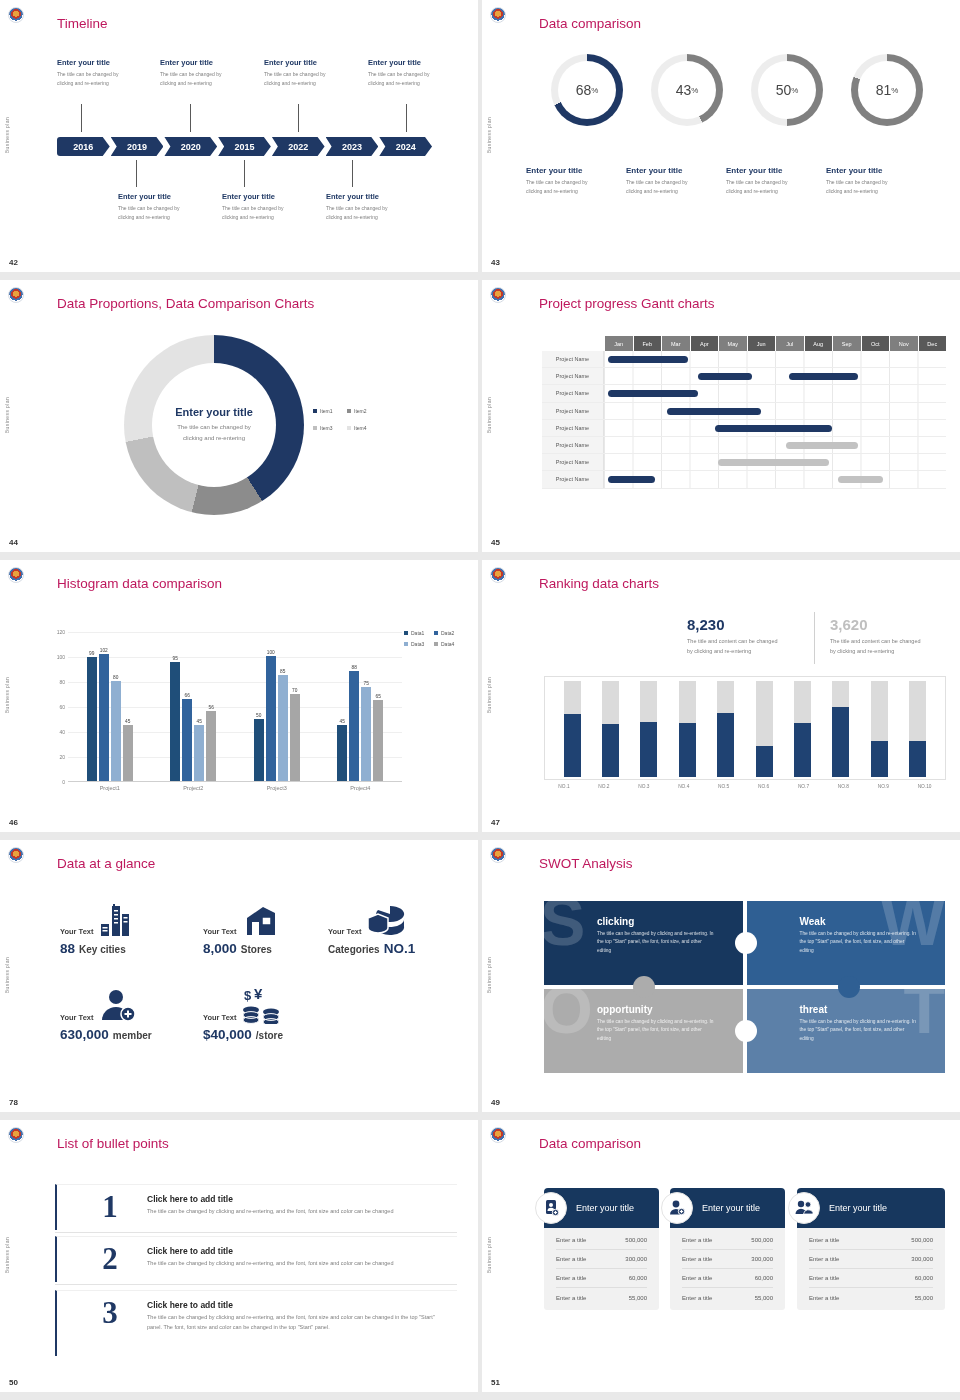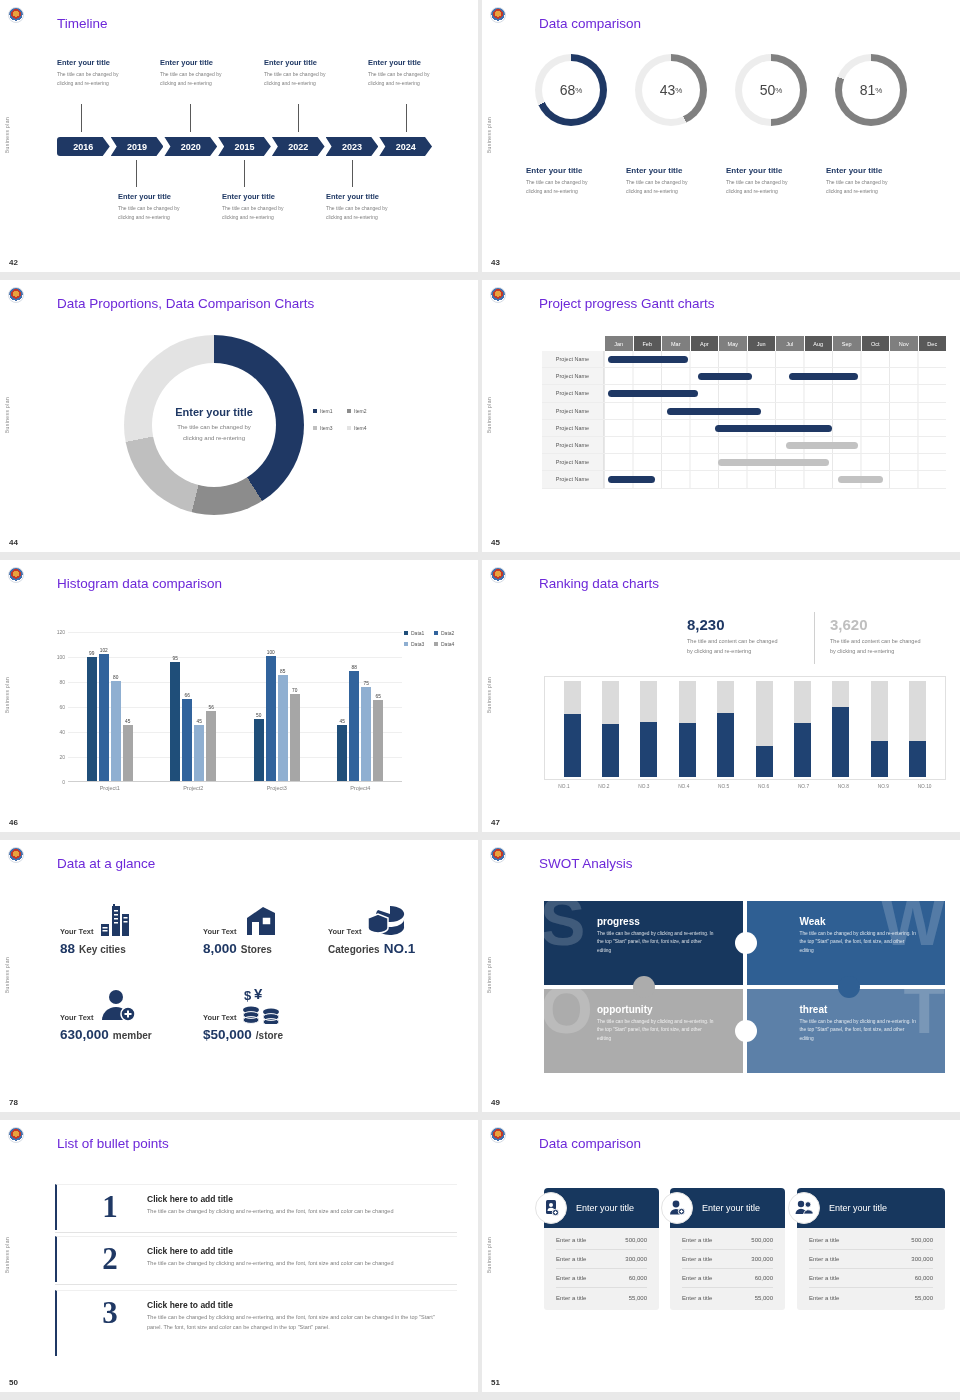--- a/index.html
+++ b/index.html
@@ -4,34 +4,34 @@
 <style>
   * { margin:0; padding:0; box-sizing:border-box; }
   body { font-family:"Liberation Sans", sans-serif; background:#e9e9e9; width:960px; }
   .deck { width:960px; display:grid; grid-template-columns:478px 478px; column-gap:4px;
           grid-auto-rows:272px; row-gap:8px; padding-bottom:8px; background:#e9e9e9; }
   .slide { position:relative; background:#fff; overflow:hidden; }
   .logo { position:absolute; left:8px; top:7px; width:16px; height:16px; border-radius:50%;
           background:radial-gradient(circle at 50% 42%, #e8a33d 0 28%, #c0392b 28% 45%, #3f6fae 45% 62%, #fff 62% 78%, #b7c6dd 78%); border:1px solid #d8dde5; }
   .vlabel { position:absolute; left:-16px; top:132px; width:46px; text-align:center;
             transform:rotate(-90deg); font-size:5px; color:#8a8a8a; letter-spacing:.4px; }
-  .stitle { position:absolute; left:57px; top:16px; font-size:13.5px; color:#6d28d9; font-weight:400;text-align:center; }
+  .stitle { position:absolute; left:57px; top:16px; font-size:13.5px; color:#be185d; font-weight:400;text-align:center; }
   .snum { position:absolute; left:9px; bottom:5px; font-size:8px; font-weight:bold; color:#333; }
   
   .tl-entry { position:absolute; width:98px; }
   .tl-entry .et { font-size:7.5px; font-weight:bold; color:#1F3864; margin-bottom:3px; }
   .tl-entry .eb { font-size:5px; color:#808080; line-height:1.7; }
   .tl-line { position:absolute; width:1px; background:#595959; }
   .tl-bar { position:absolute; left:57px; top:137px; width:376px; height:19px; display:flex; }
   .chev { flex:1; margin-right:1px; background:#1F3864; color:#fff; font-weight:bold; font-size:9px;
           display:flex; align-items:center; justify-content:center;
           clip-path:polygon(0 0, calc(100% - 7px) 0, 100% 50%, calc(100% - 7px) 100%, 0 100%, 6px 50%); }
   .chev:first-child { clip-path:polygon(0 0, calc(100% - 7px) 0, 100% 50%, calc(100% - 7px) 100%, 0 100%); border-radius:3px 0 0 3px; }
   
-  .don-row { position:absolute; left:44px; top:54px; width:390px; display:flex; justify-content:space-between; }
+  .don-row { position:absolute; left:60px; top:54px; width:390px; display:flex; justify-content:space-between; }
   .don-cell { width:90px; display:flex; justify-content:center; }
   .donut { width:72px; height:72px; border-radius:50%; position:relative; }
   .donut .hole { position:absolute; left:7px; top:7px; width:58px; height:58px; border-radius:50%;
                  background:#fff; display:flex; align-items:center; justify-content:center; }
   .donut .hole .v { font-size:14px; color:#464646; }
   .donut .hole .p { font-size:8px; color:#464646; }
   .don-lab { position:absolute; left:44px; top:166px; width:390px; display:flex; justify-content:space-between; }
   .don-lab .cell { width:90px; }
   .don-lab .et { font-size:8px; font-weight:bold; color:#1F3864; margin-bottom:3px; }
   .don-lab .eb { font-size:5px; color:#808080; line-height:1.8; }
@@ -648,36 +648,36 @@
                 <g stroke="#fff" stroke-width="1">
                   <ellipse cx="10" cy="27" rx="8" ry="3.4" fill="none"></ellipse>
                   <ellipse cx="10" cy="32" rx="8" ry="3.4" fill="none"></ellipse>
                   <ellipse cx="30" cy="29" rx="8" ry="3.4" fill="none"></ellipse>
                   <ellipse cx="30" cy="34" rx="8" ry="3.4" fill="none"></ellipse>
                 </g>
               </svg>
             </span>
           </div>
           <div class="stat-num">
-            <span class="big">$50,000</span>
+            <span class="big">$40,000</span>
             <span class="sm">/store</span>
           </div>
         </div>
       </div>
     <div class="snum">78</div>
   </section>
 
   <section class="slide" id="s49">
     <div class="logo"></div>
     <div class="vlabel">Business plan</div>
     <div class="stitle">SWOT Analysis</div>
     <div class="swot">
         <div class="sw-cell" style="background: rgb(23, 55, 94);">
           <div class="sw-letter" style="left: -4px; color: rgba(255, 255, 255, 0.18);">S</div>
-          <div class="sw-title">progress</div>
+          <div class="sw-title">clicking</div>
           <div class="sw-body">The title can be changed by clicking and re-entering. In the top "Start" panel, the font, font size, and other editing</div>
         </div>
         <div class="sw-cell" style="background: rgb(47, 95, 147);">
           <div class="sw-letter" style="right: 0px; color: rgba(255, 255, 255, 0.18);">W</div>
           <div class="sw-title">Weak</div>
           <div class="sw-body">The title can be changed by clicking and re-entering. In the top "Start" panel, the font, font size, and other editing</div>
         </div>
         <div class="sw-cell" style="background: rgb(172, 172, 172);">
           <div class="sw-letter" style="left: -4px; color: rgba(255, 255, 255, 0.18);">O</div>
           <div class="sw-title">opportunity</div>

